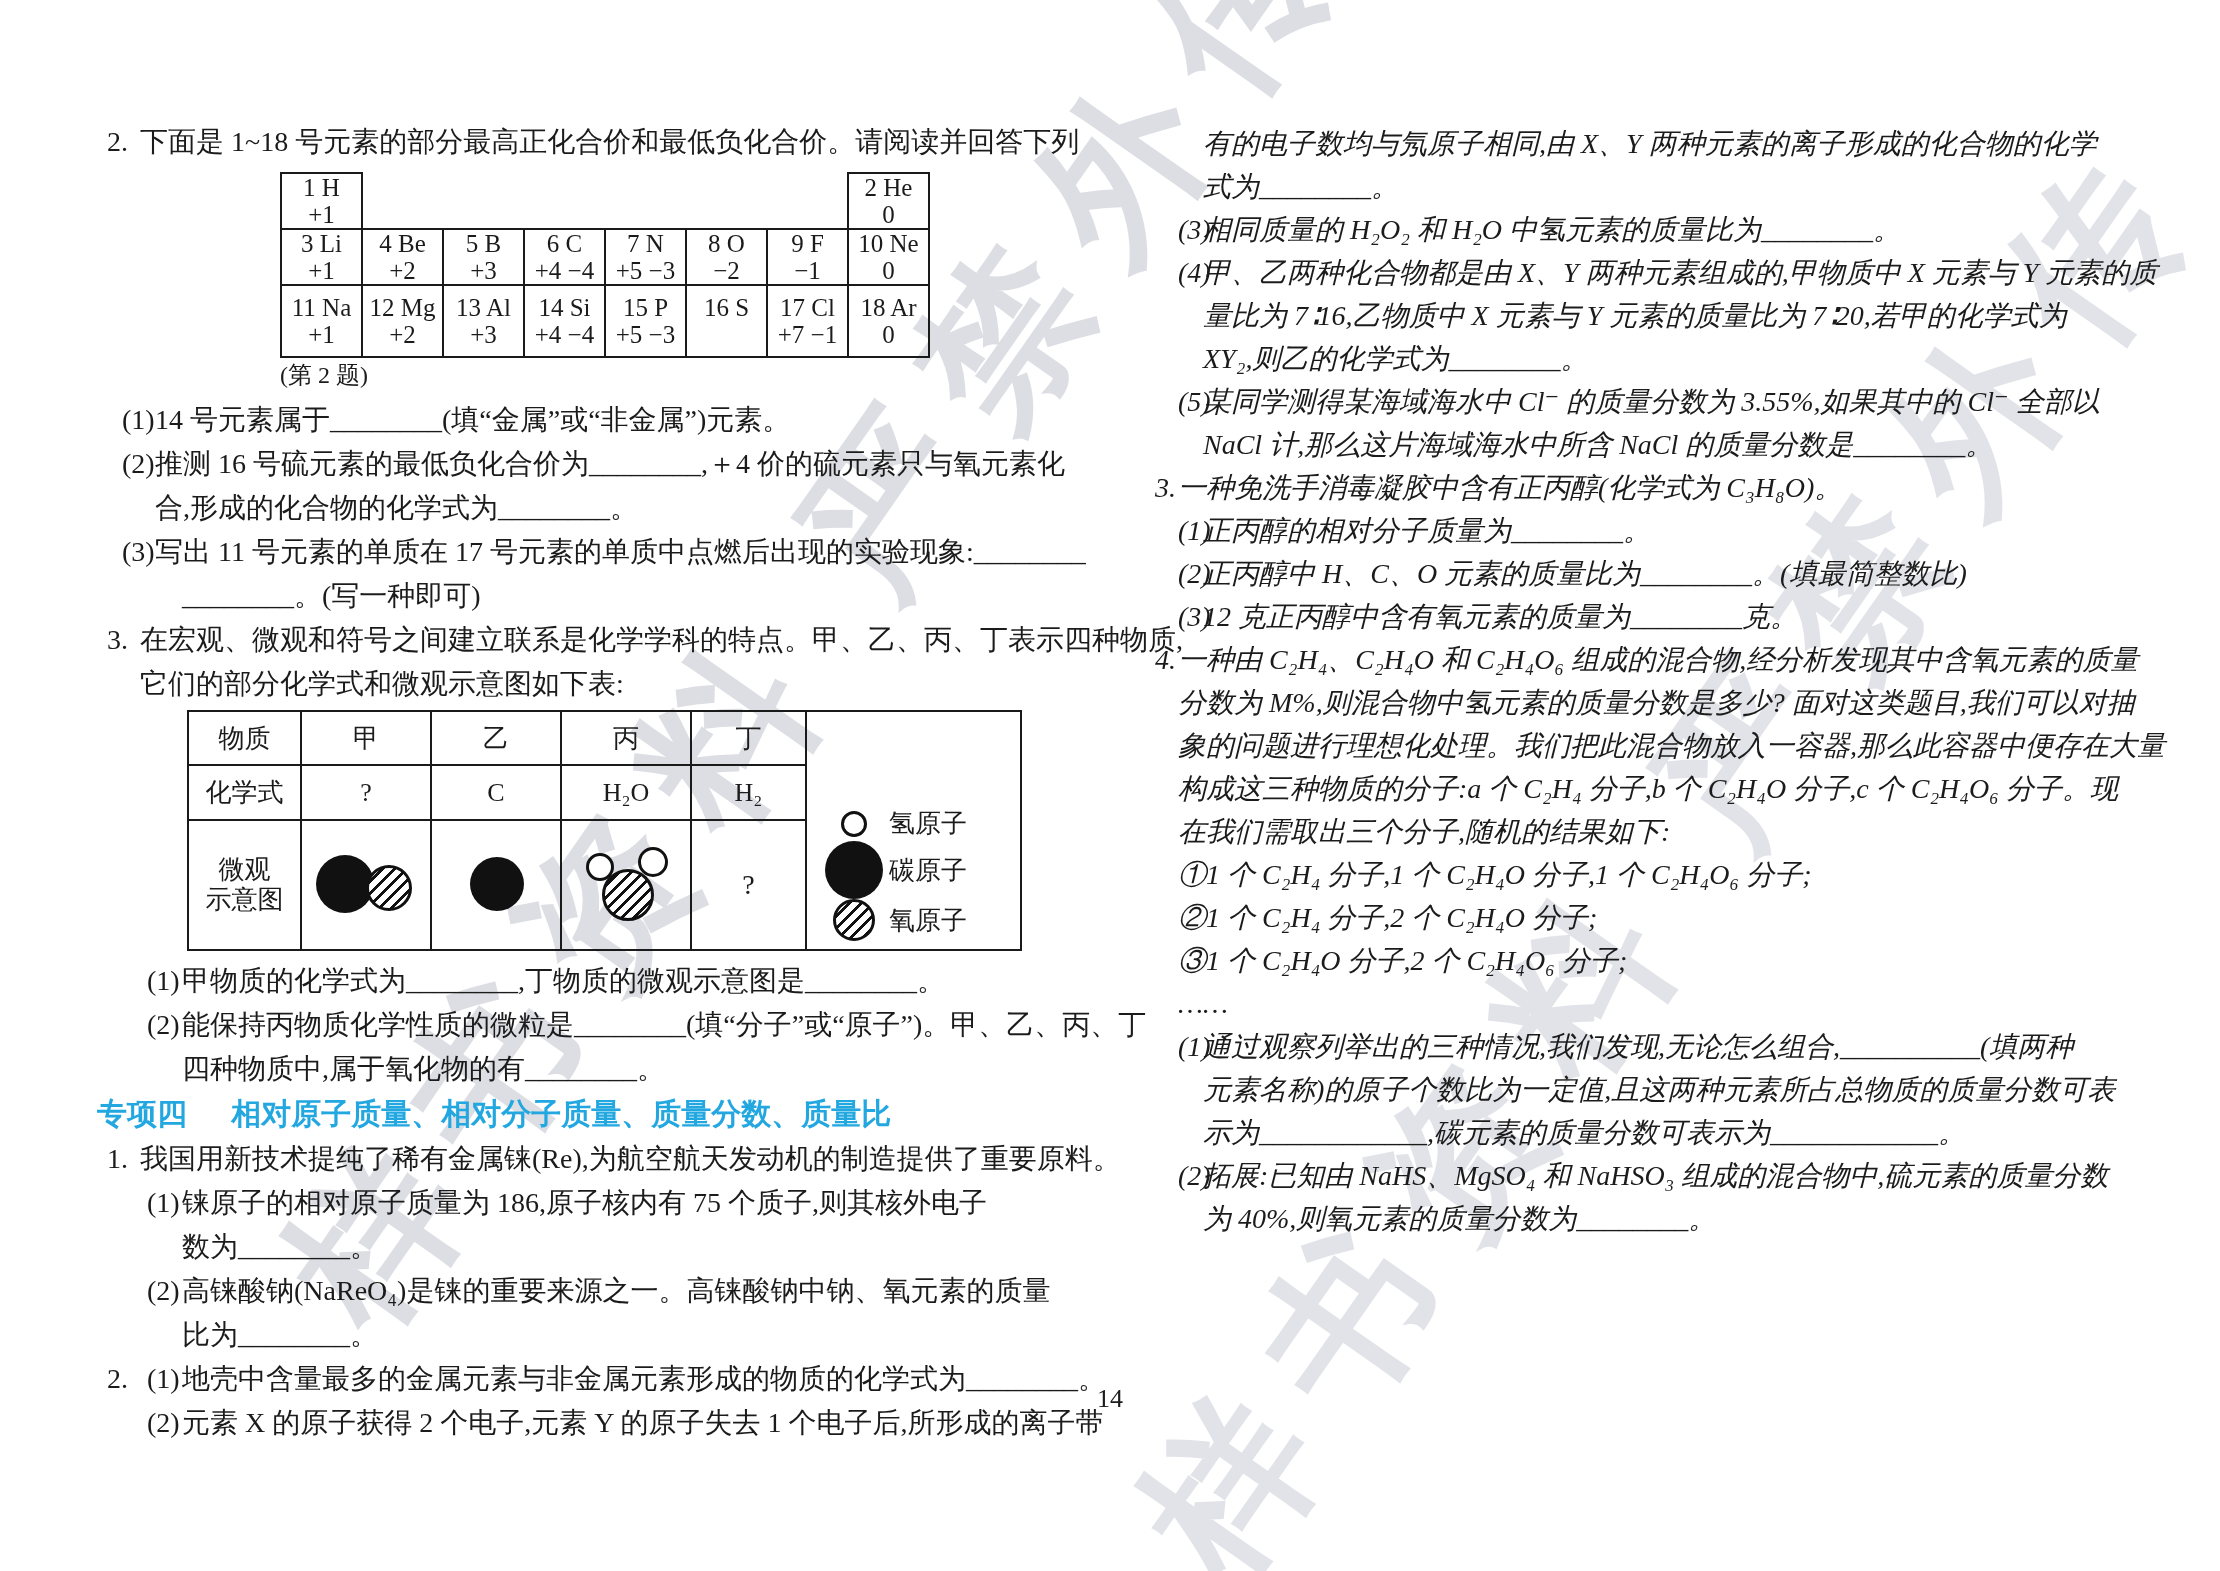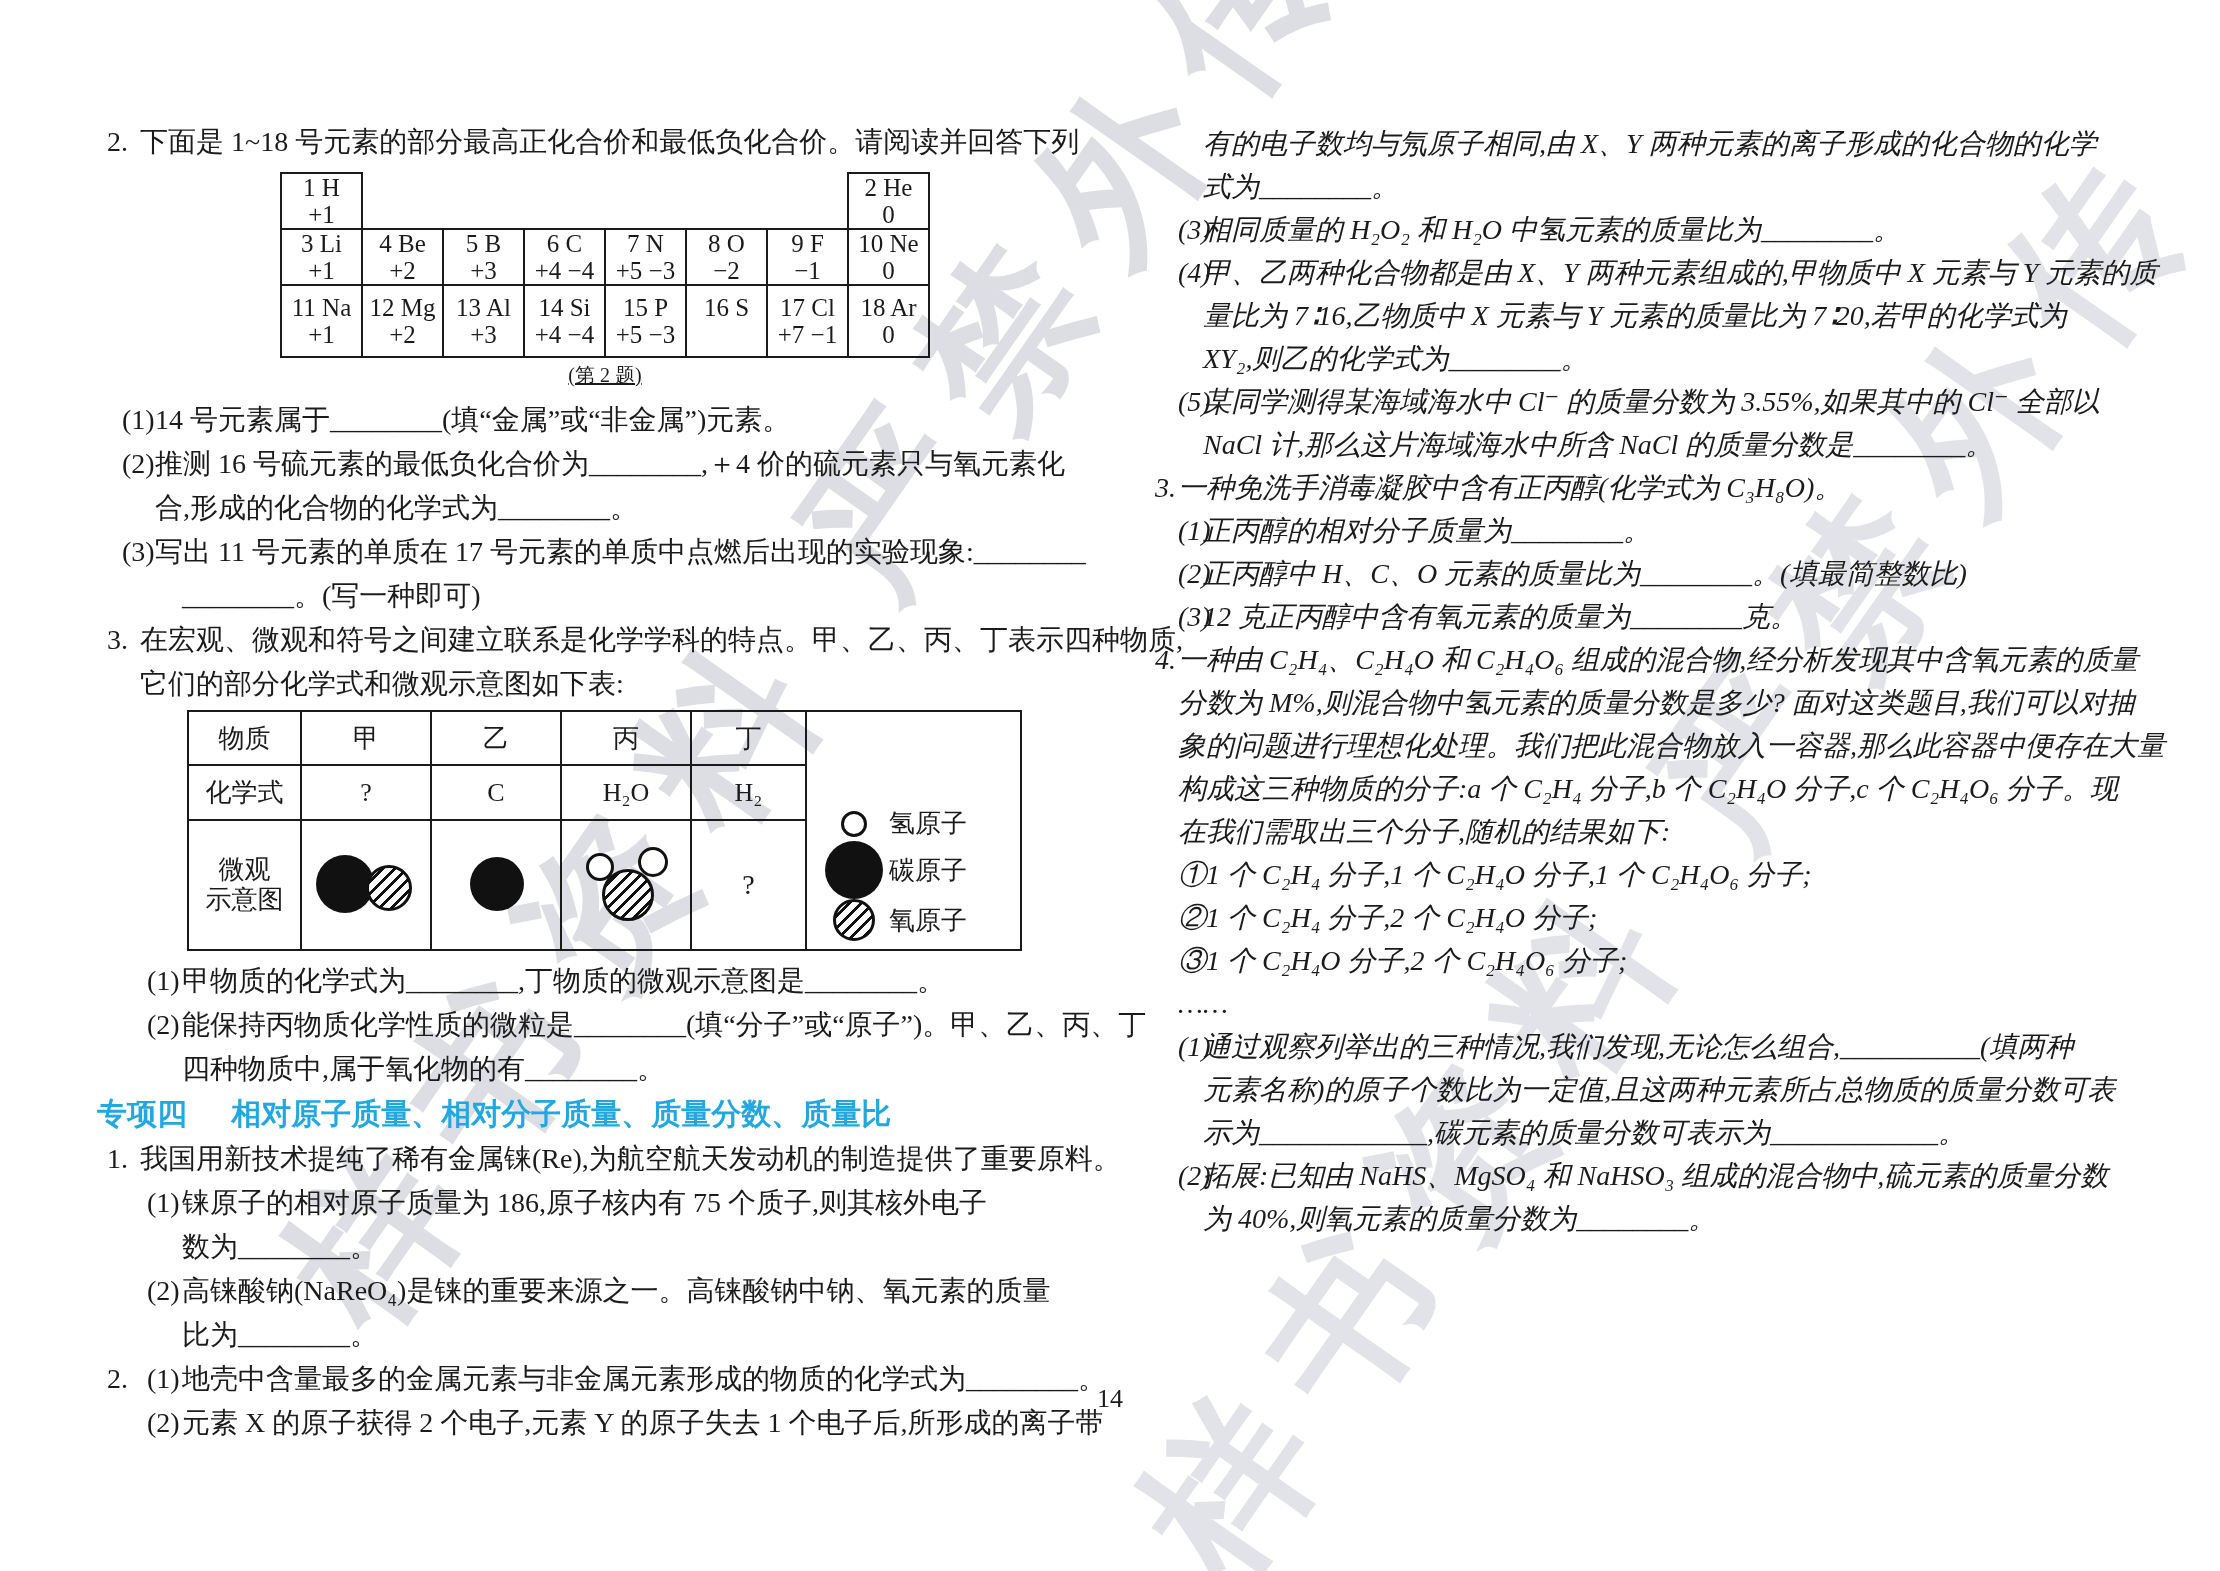--- a/index.html
+++ b/index.html
@@ -25,22 +25,22 @@
   .rc .mks{left:23px;}
   .rc .t48{display:inline-block;padding-left:48px;}
   .rc .t23{display:inline-block;padding-left:23px;}
   
   .ptable{border-collapse:collapse;table-layout:fixed;width:650px;margin:8px 0 0 173px;
           font-size:25px;}
   .ptable td{padding:0;text-align:center;vertical-align:middle;}
   .ptable td.pc{border:2px solid #1a1a1a;}
   .ptable tr.r1{height:56px;padding-left:43px;} .ptable tr.r2{height:56px;} .ptable tr.r3{height:72px;}
   .cl{height:27px;line-height:27px;}
-  .tcaption{width:650px;margin-left:173px;height:40px;line-height:34px;text-align:center;
-            font-size:20px;text-decoration:underline;}
+  .tcaption{width:650px;margin-left:173px;height:40px;line-height:34px;text-align:left;
+            font-size:24px;}
   
   .stable{border-collapse:collapse;table-layout:fixed;width:833px;margin:4px 4px 8px 80px;
           font-size:26px;}
   .stable td{border:2px solid #1a1a1a;text-align:center;vertical-align:middle;padding:0;}
   .stable tr.s1{height:54px;} .stable tr.s2{height:55px;} .stable tr.s3{height:128px;}
   .mlbl{height:30px;line-height:30px;}
   .mol{position:relative;width:100%;height:128px;}
   .atom{position:absolute;border-radius:50%;box-sizing:border-box;}
   .atom.black{background:#111;}
   .atom.open{border:3px solid #111;background:#fff;}

